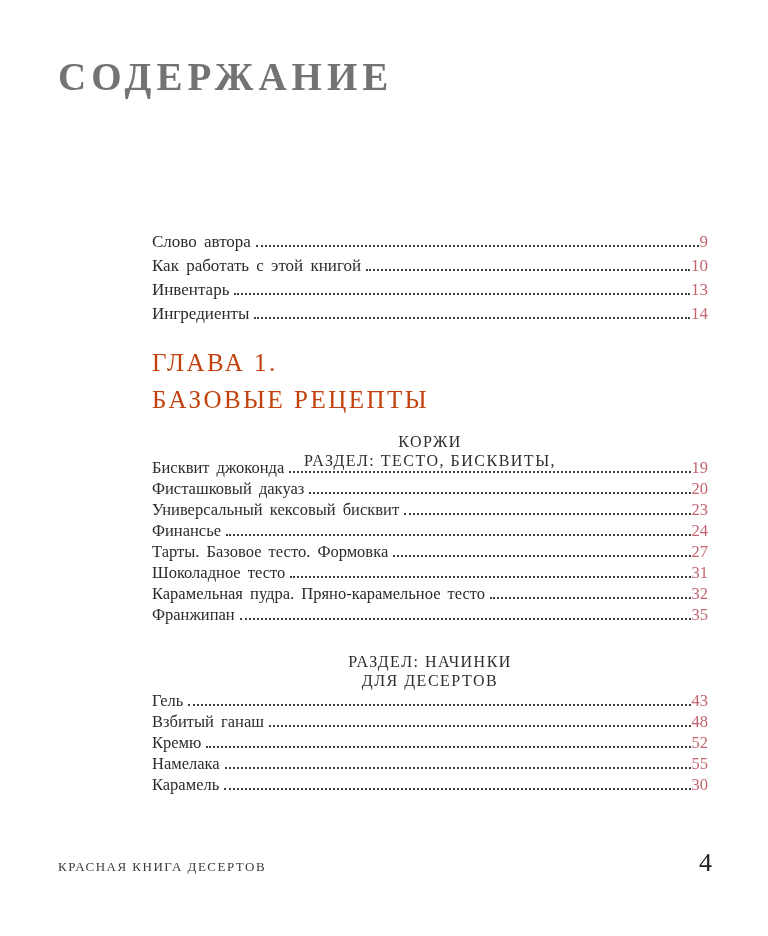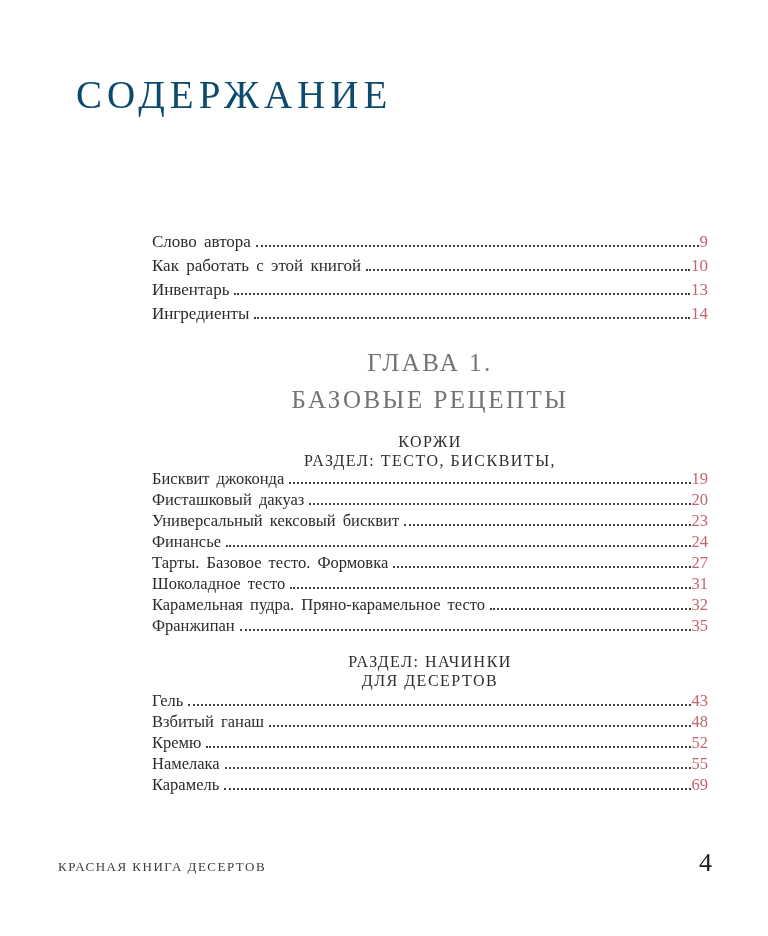--- a/index.html
+++ b/index.html
@@ -2,42 +2,42 @@
 <html><head>
 <meta charset="utf-8">
 <style>
   html, body { margin:0; padding:0; background:#ffffff; }
   .page {
     position:relative; width:768px; height:936px; background:#ffffff;
     font-family:"Liberation Serif","DejaVu Serif",serif; color:#2b2b2b;
     overflow:hidden;
   }
   .title {
-    position:absolute; left:58px; top:54px; margin:18px;
-    font-size:39px; font-weight:400; letter-spacing:5px;
-    color:#0c4a6e;
+    position:absolute; left:58px; top:54px; margin:0;
+    font-size:39px; font-weight:700; letter-spacing:5px;
+    color:#737373;
   }
   .toc-block { position:absolute; left:152px; width:556px; }
   .front-block   { top:230px; }
-  .entries-s1    { top:468px;text-align:center; }
+  .entries-s1    { top:457px;text-align:center; }
   .entries-s2    { top:690px; }
   .toc-row { display:flex; align-items:baseline; font-size:17px; }
   .front-block .toc-row { line-height:24px; }
   .entries-s1 .toc-row, .entries-s2 .toc-row { line-height:21px; font-size:16.5px; }
   .toc-label { white-space:nowrap; word-spacing:3px; }
   .toc-dots {
     flex:1 1 auto; min-width:12px;
     border-bottom:2px dotted #3f3f3f;
     margin-left:5px;
   }
   .toc-page { color:#c4646e; margin-left:1px; }
   .chapter {
     position:absolute; left:152px; width:556px; top:344px;
-    text-align:center; font-size:25px; letter-spacing:2.5px;
-    line-height:37px; color:#737373;
+    font-size:25px; letter-spacing:2.5px;
+    line-height:37px; color:#c2410c;
   }
   .section-heading {
     position:absolute; left:152px; width:556px; text-align:center;
     font-size:16px; letter-spacing:1.5px; line-height:19px; color:#2e2e2e;
   }
   .heading-s1 { top:432px; }
   .heading-s2 { top:652px; }
   .footer {
     position:absolute; left:58px; right:56px; top:848px;
     display:flex; justify-content:space-between; align-items:baseline;
@@ -150,21 +150,21 @@
       <span class="toc-page">52</span>
     </div>
     <div class="toc-row">
       <span class="toc-label">Намелака</span>
       <span class="toc-dots"></span>
       <span class="toc-page">55</span>
     </div>
     <div class="toc-row">
       <span class="toc-label">Карамель</span>
       <span class="toc-dots"></span>
-      <span class="toc-page">69</span>
+      <span class="toc-page">30</span>
     </div>
   </div>
 
   <div class="footer">
     <span class="footer-book">КРАСНАЯ КНИГА ДЕСЕРТОВ</span>
     <span class="footer-num">4</span>
   </div>
 
 </div>
 

